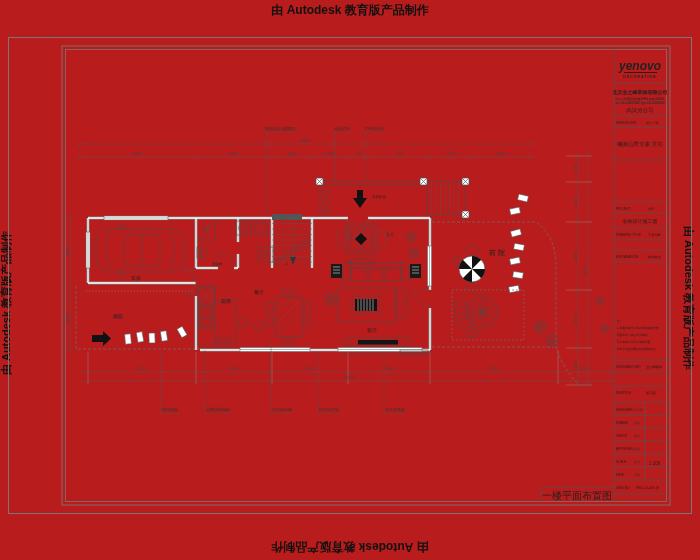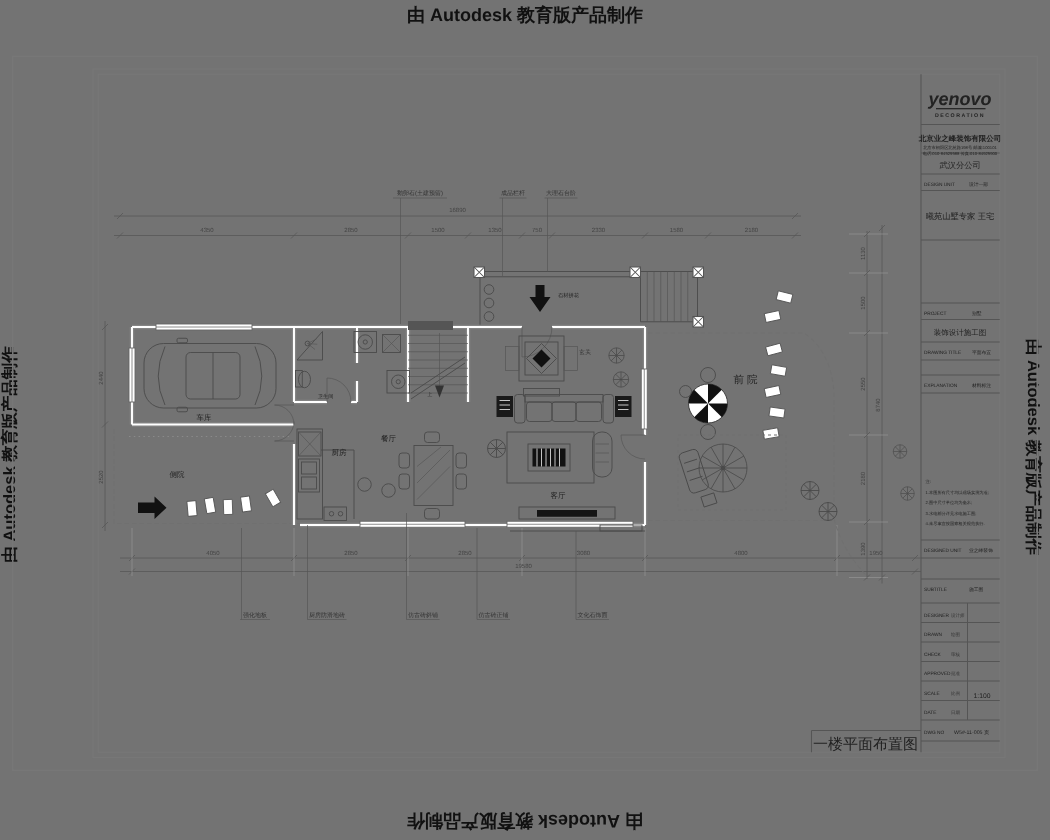--- a/index.html
+++ b/index.html
@@ -1,16 +1,16 @@
 <!DOCTYPE html>
 <html><head>
 <meta charset="utf-8">
 <style>
   html,body{margin:0;padding:0;background:#fff;}
-  .stage{position:relative;width:700px;height:560px;background:#737373;overflow:hidden;
+  .stage{position:relative;width:700px;height:560px;background:#b91c1c;overflow:hidden;
          font-family:"Liberation Sans",sans-serif;}
   svg text{font-family:"Liberation Sans",sans-serif;fill:#222;}
   .wm{font-size:12px;font-weight:700;fill:#111;}
   .wmside{font-size:11px;font-weight:700;fill:#111;}
   .thin{stroke:#4a4a4a;stroke-width:0.6;fill:none;}
   .vthin{stroke:#555;stroke-width:0.45;fill:none;}
   .wall{stroke:#848484;stroke-width:3;fill:none;}
   .wallcore{stroke:#ffffff;stroke-width:1.3;fill:none;}
   .frame{stroke:#777;fill:none;}
   .tbl{stroke:#555;stroke-width:0.7;fill:none;}

